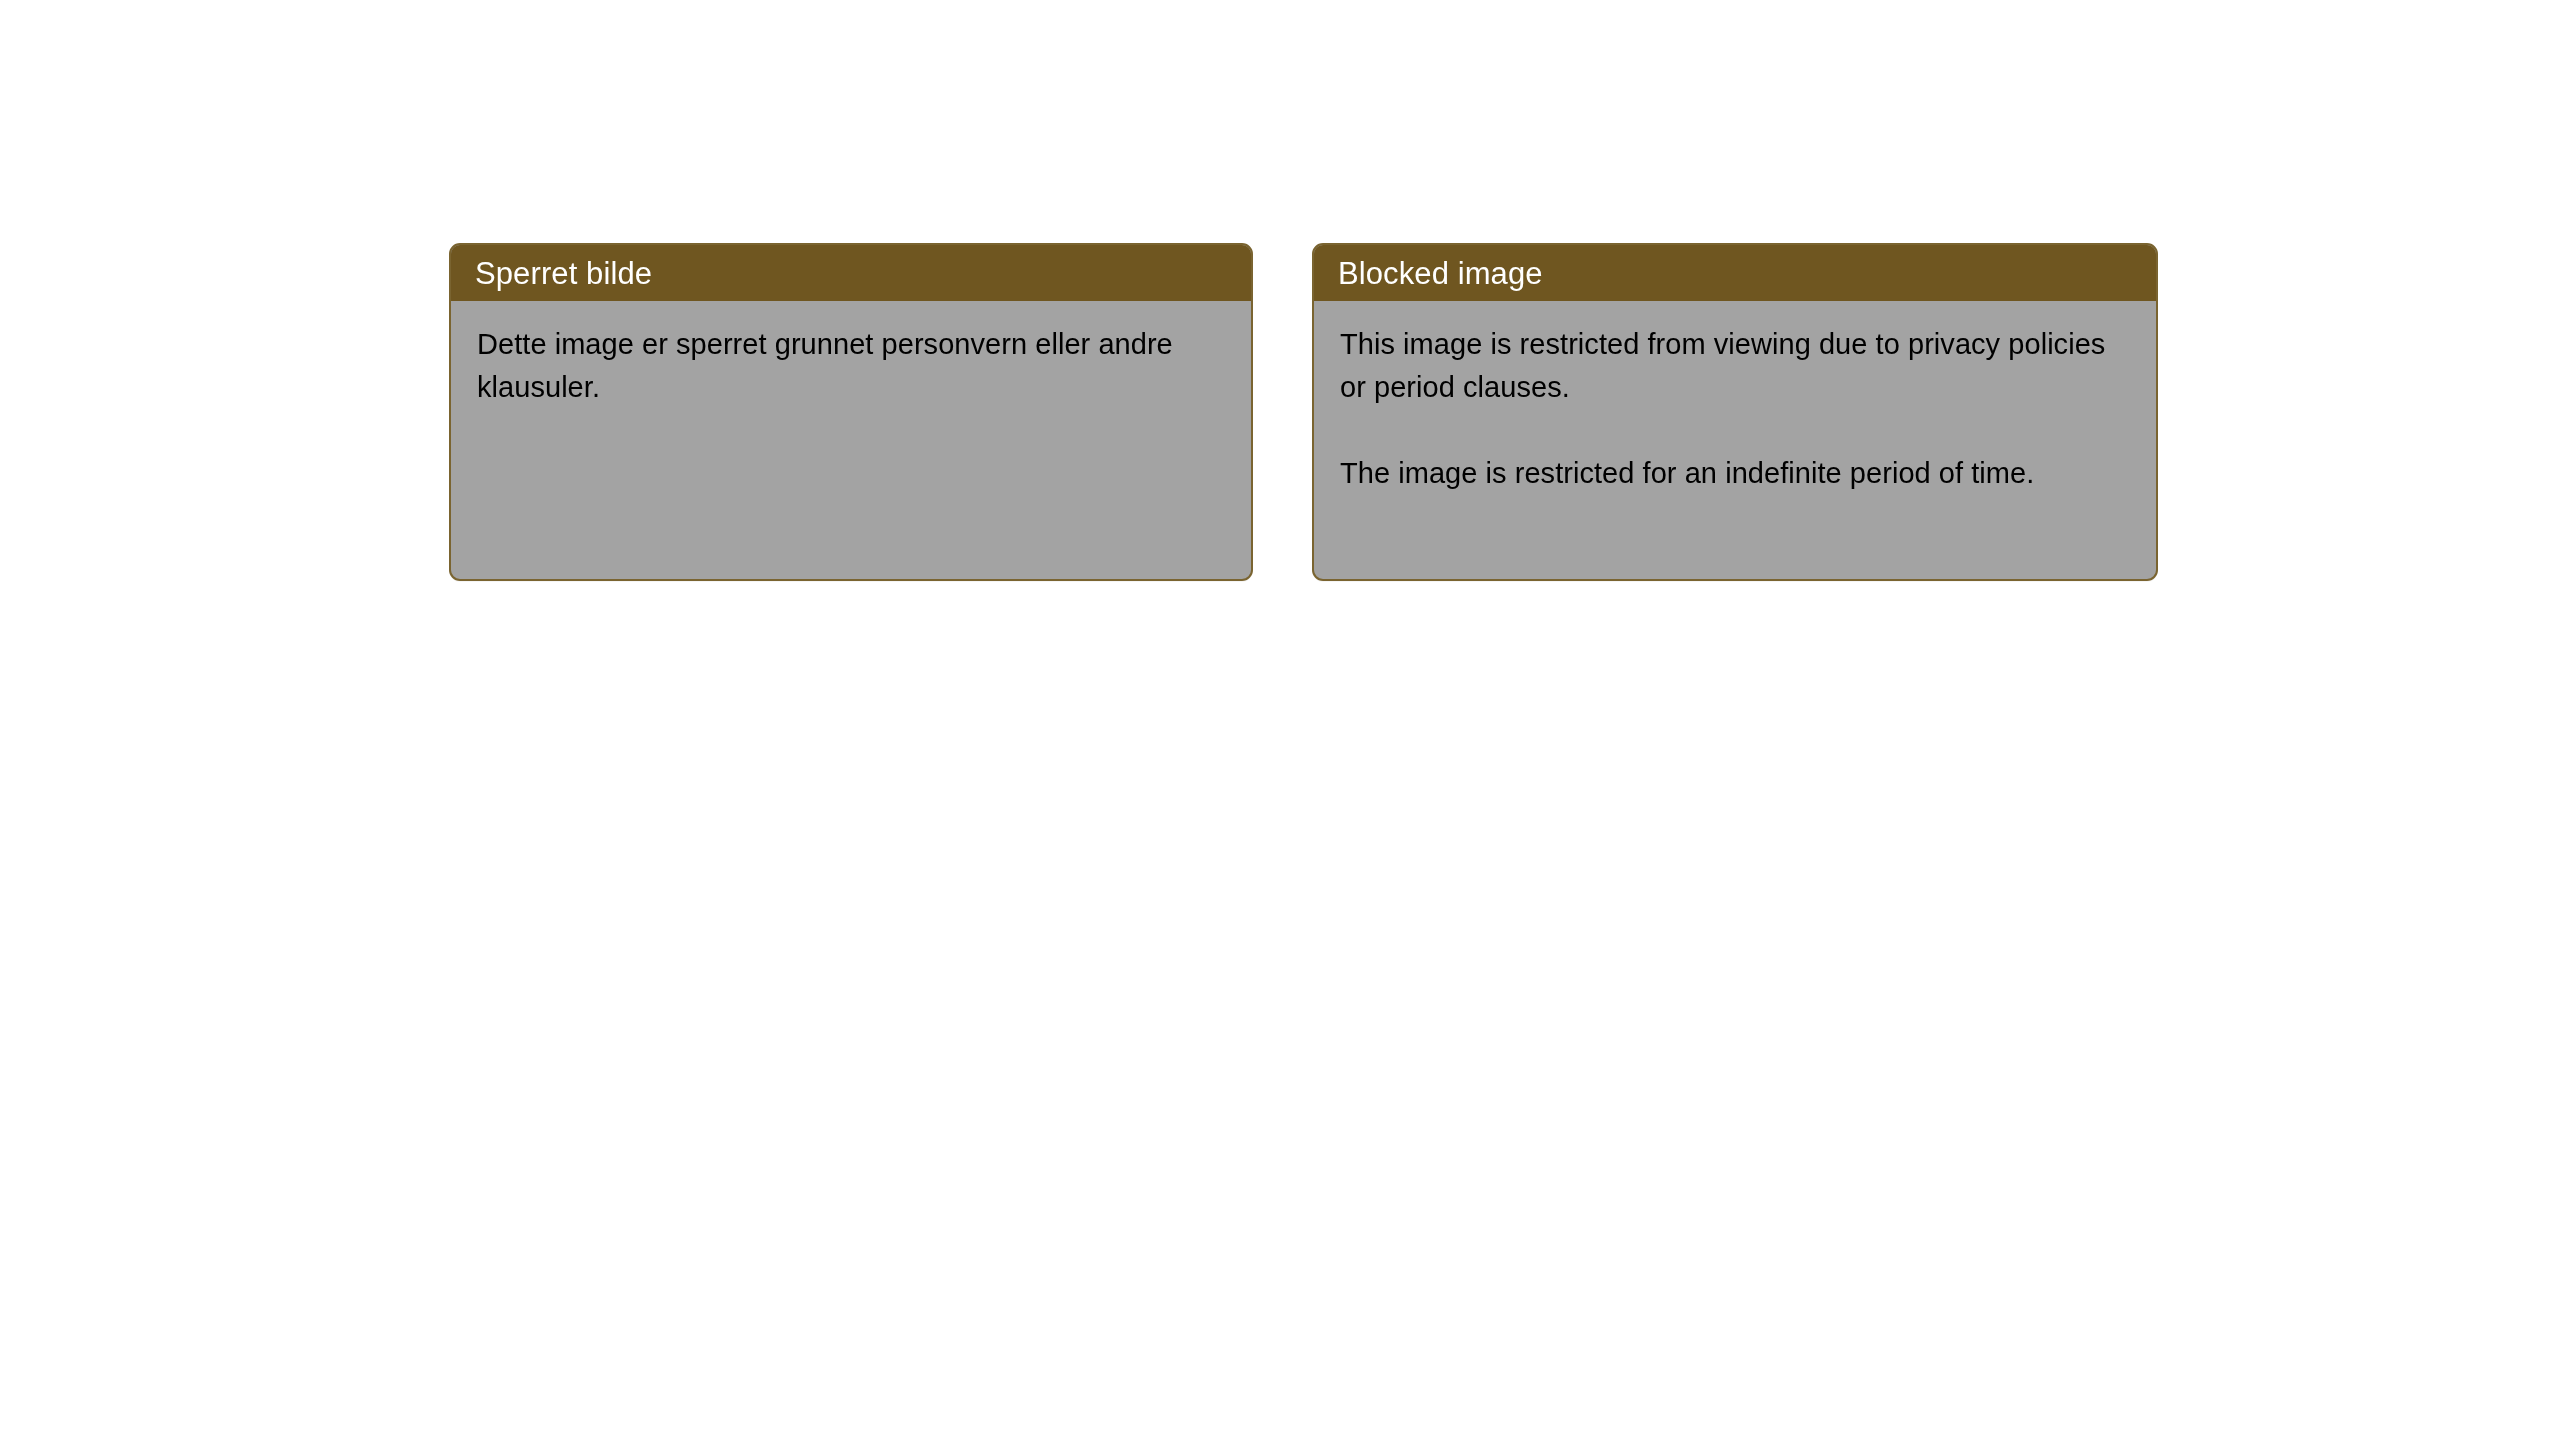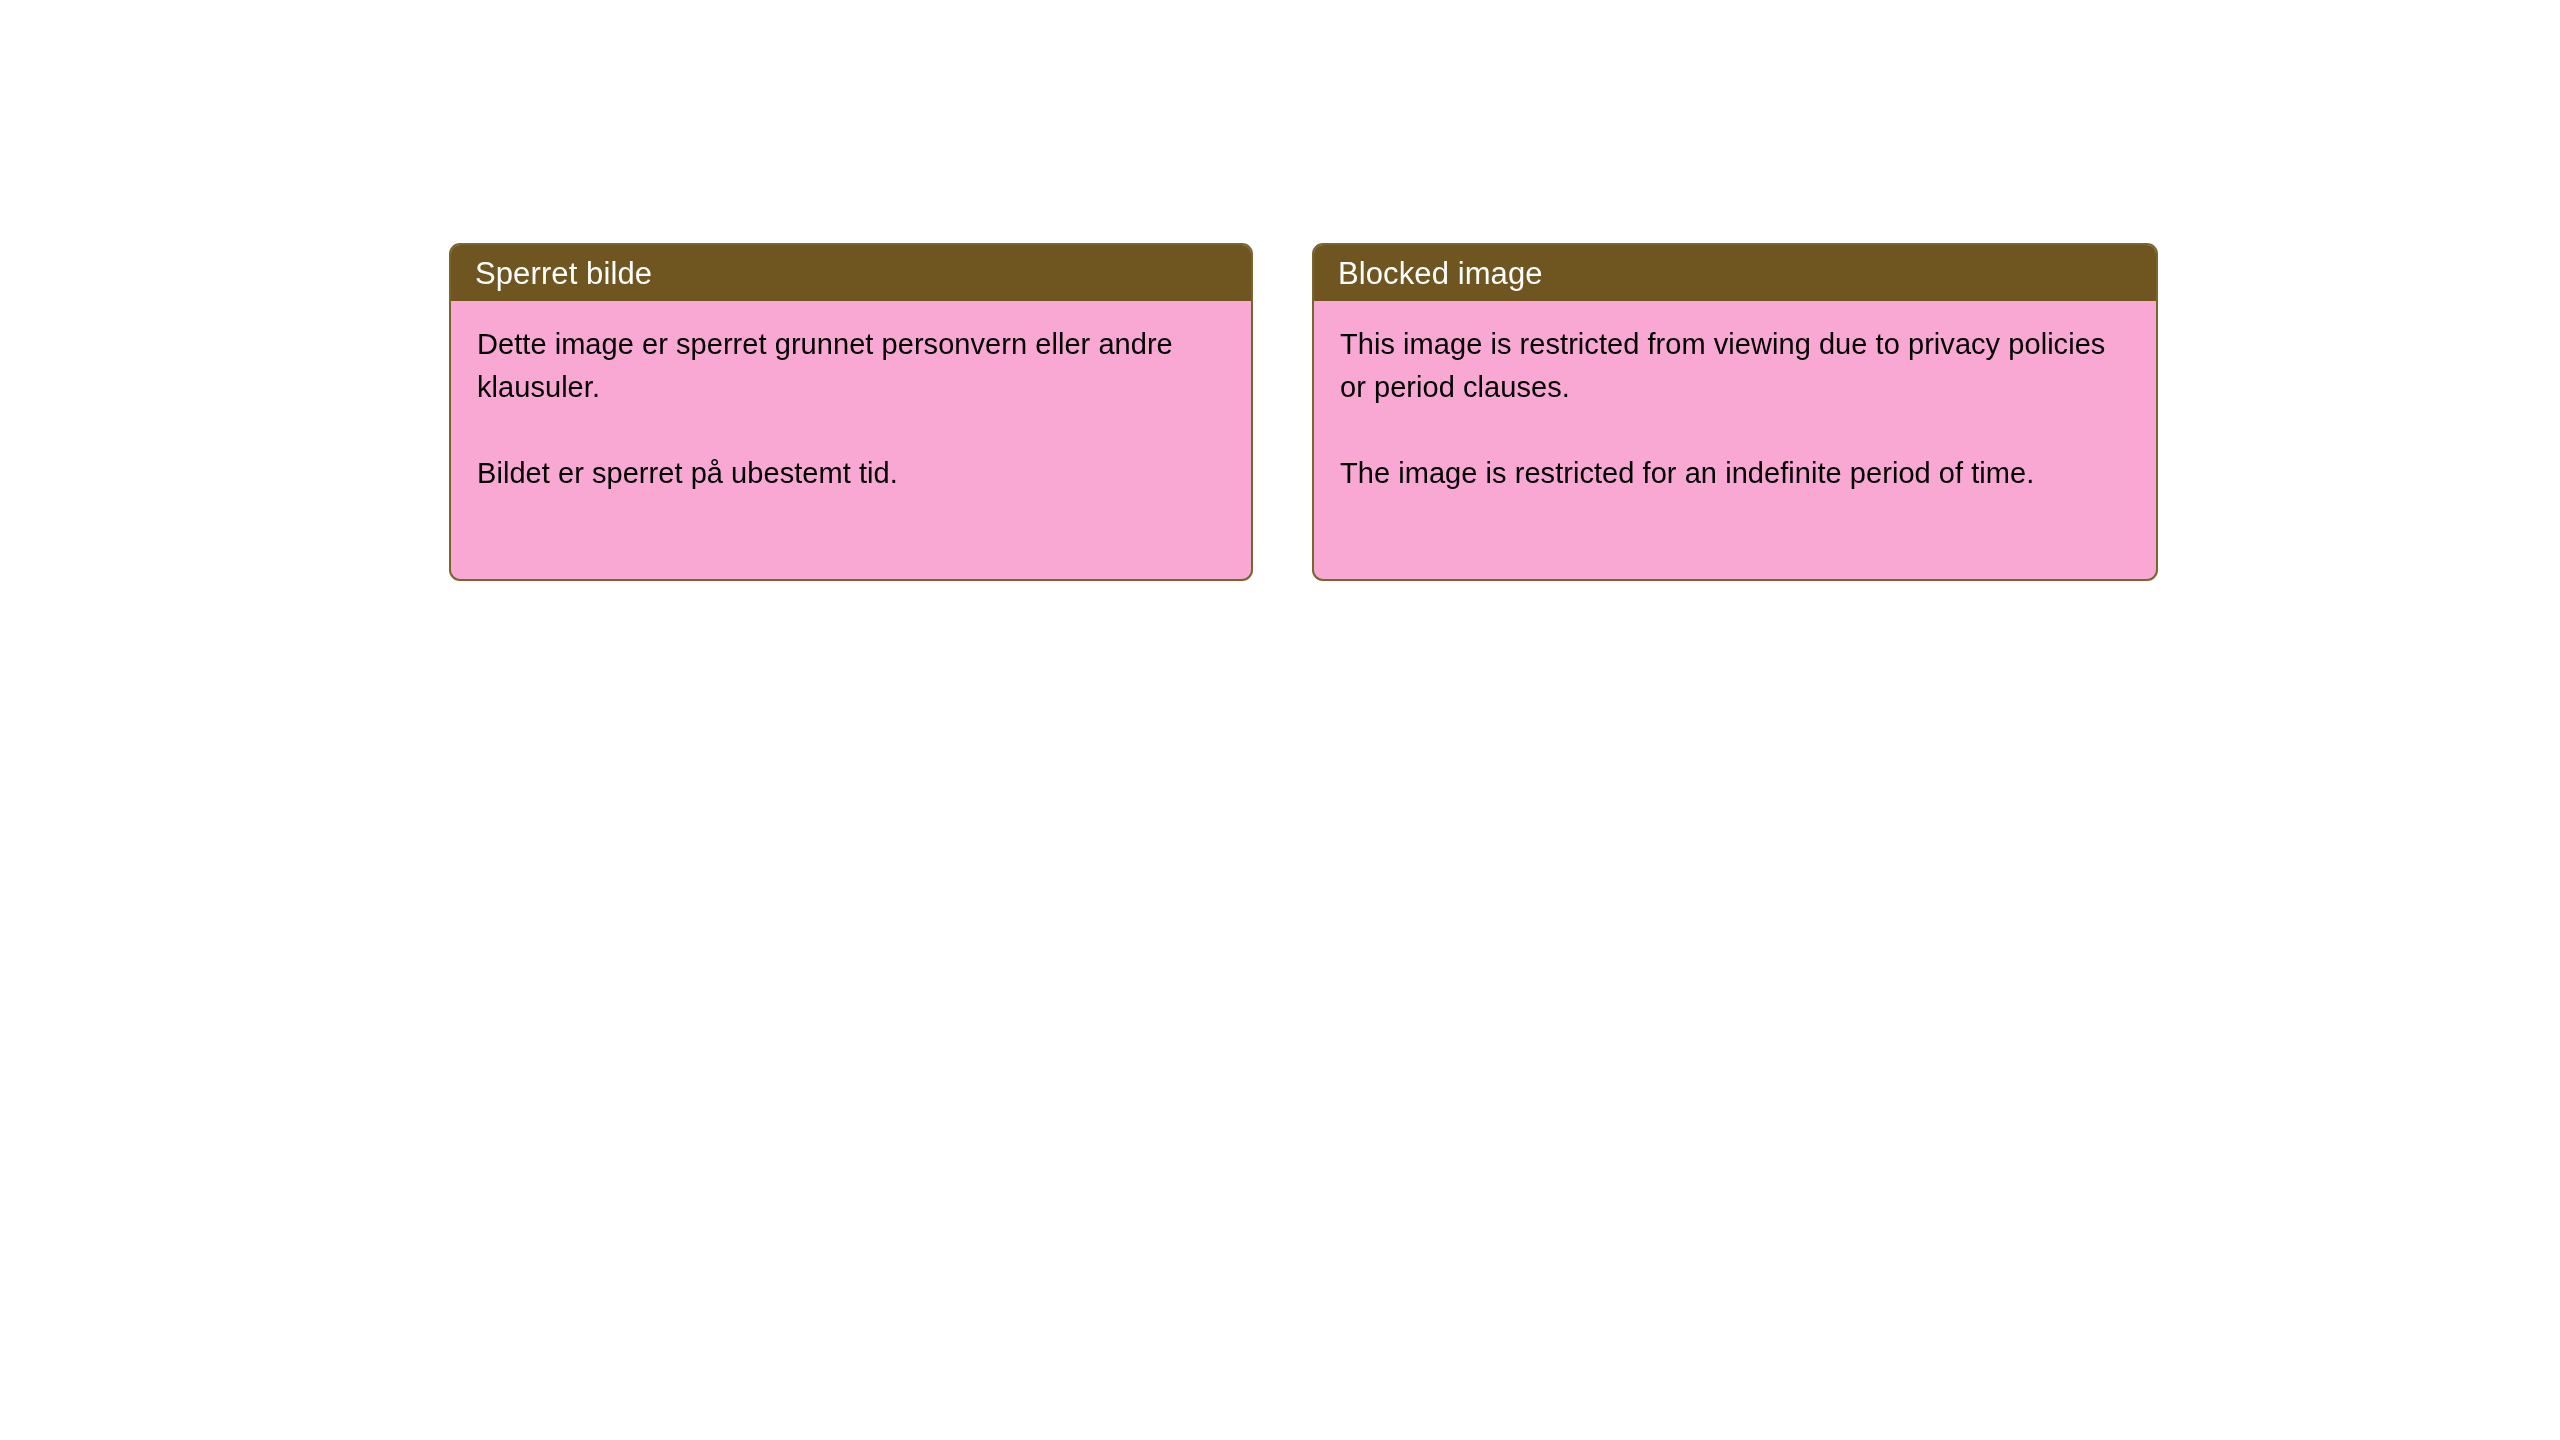--- a/index.html
+++ b/index.html
@@ -19,21 +19,21 @@
     position: relative;
     width: 2560px;
     height: 1440px;
     background: #ffffff;
   }
 
   .card {
     position: absolute;
     top: 243px;
     box-sizing: border-box;
-    background: #f9a8d4;
+    background: #a3a3a3;
     border: 2px solid #7a6430;
     border-radius: 11px;
     overflow: hidden;
     box-shadow: 0 1px 0 rgba(0,0,0,0.04);
   }
 
   .card--no {
     left: 449px;
     width: 804px;
     height: 338px;
@@ -85,21 +85,20 @@
 <body>
 
 <div class="stage">
 
   <section class="card card--no">
     <header class="card-header">
       <h2 class="card-header-title">Sperret bilde</h2>
     </header>
     <div class="card-body">
       <p class="card-paragraph">Dette image er sperret grunnet personvern eller andre klausuler.</p>
-      <p class="card-paragraph">Bildet er sperret på ubestemt tid.</p>
     </div>
   </section>
 
   <section class="card card--en">
     <header class="card-header">
       <h2 class="card-header-title">Blocked image</h2>
     </header>
     <div class="card-body">
       <p class="card-paragraph">This image is restricted from viewing due to privacy policies or period clauses.</p>
       <p class="card-paragraph">The image is restricted for an indefinite period of time.</p>

